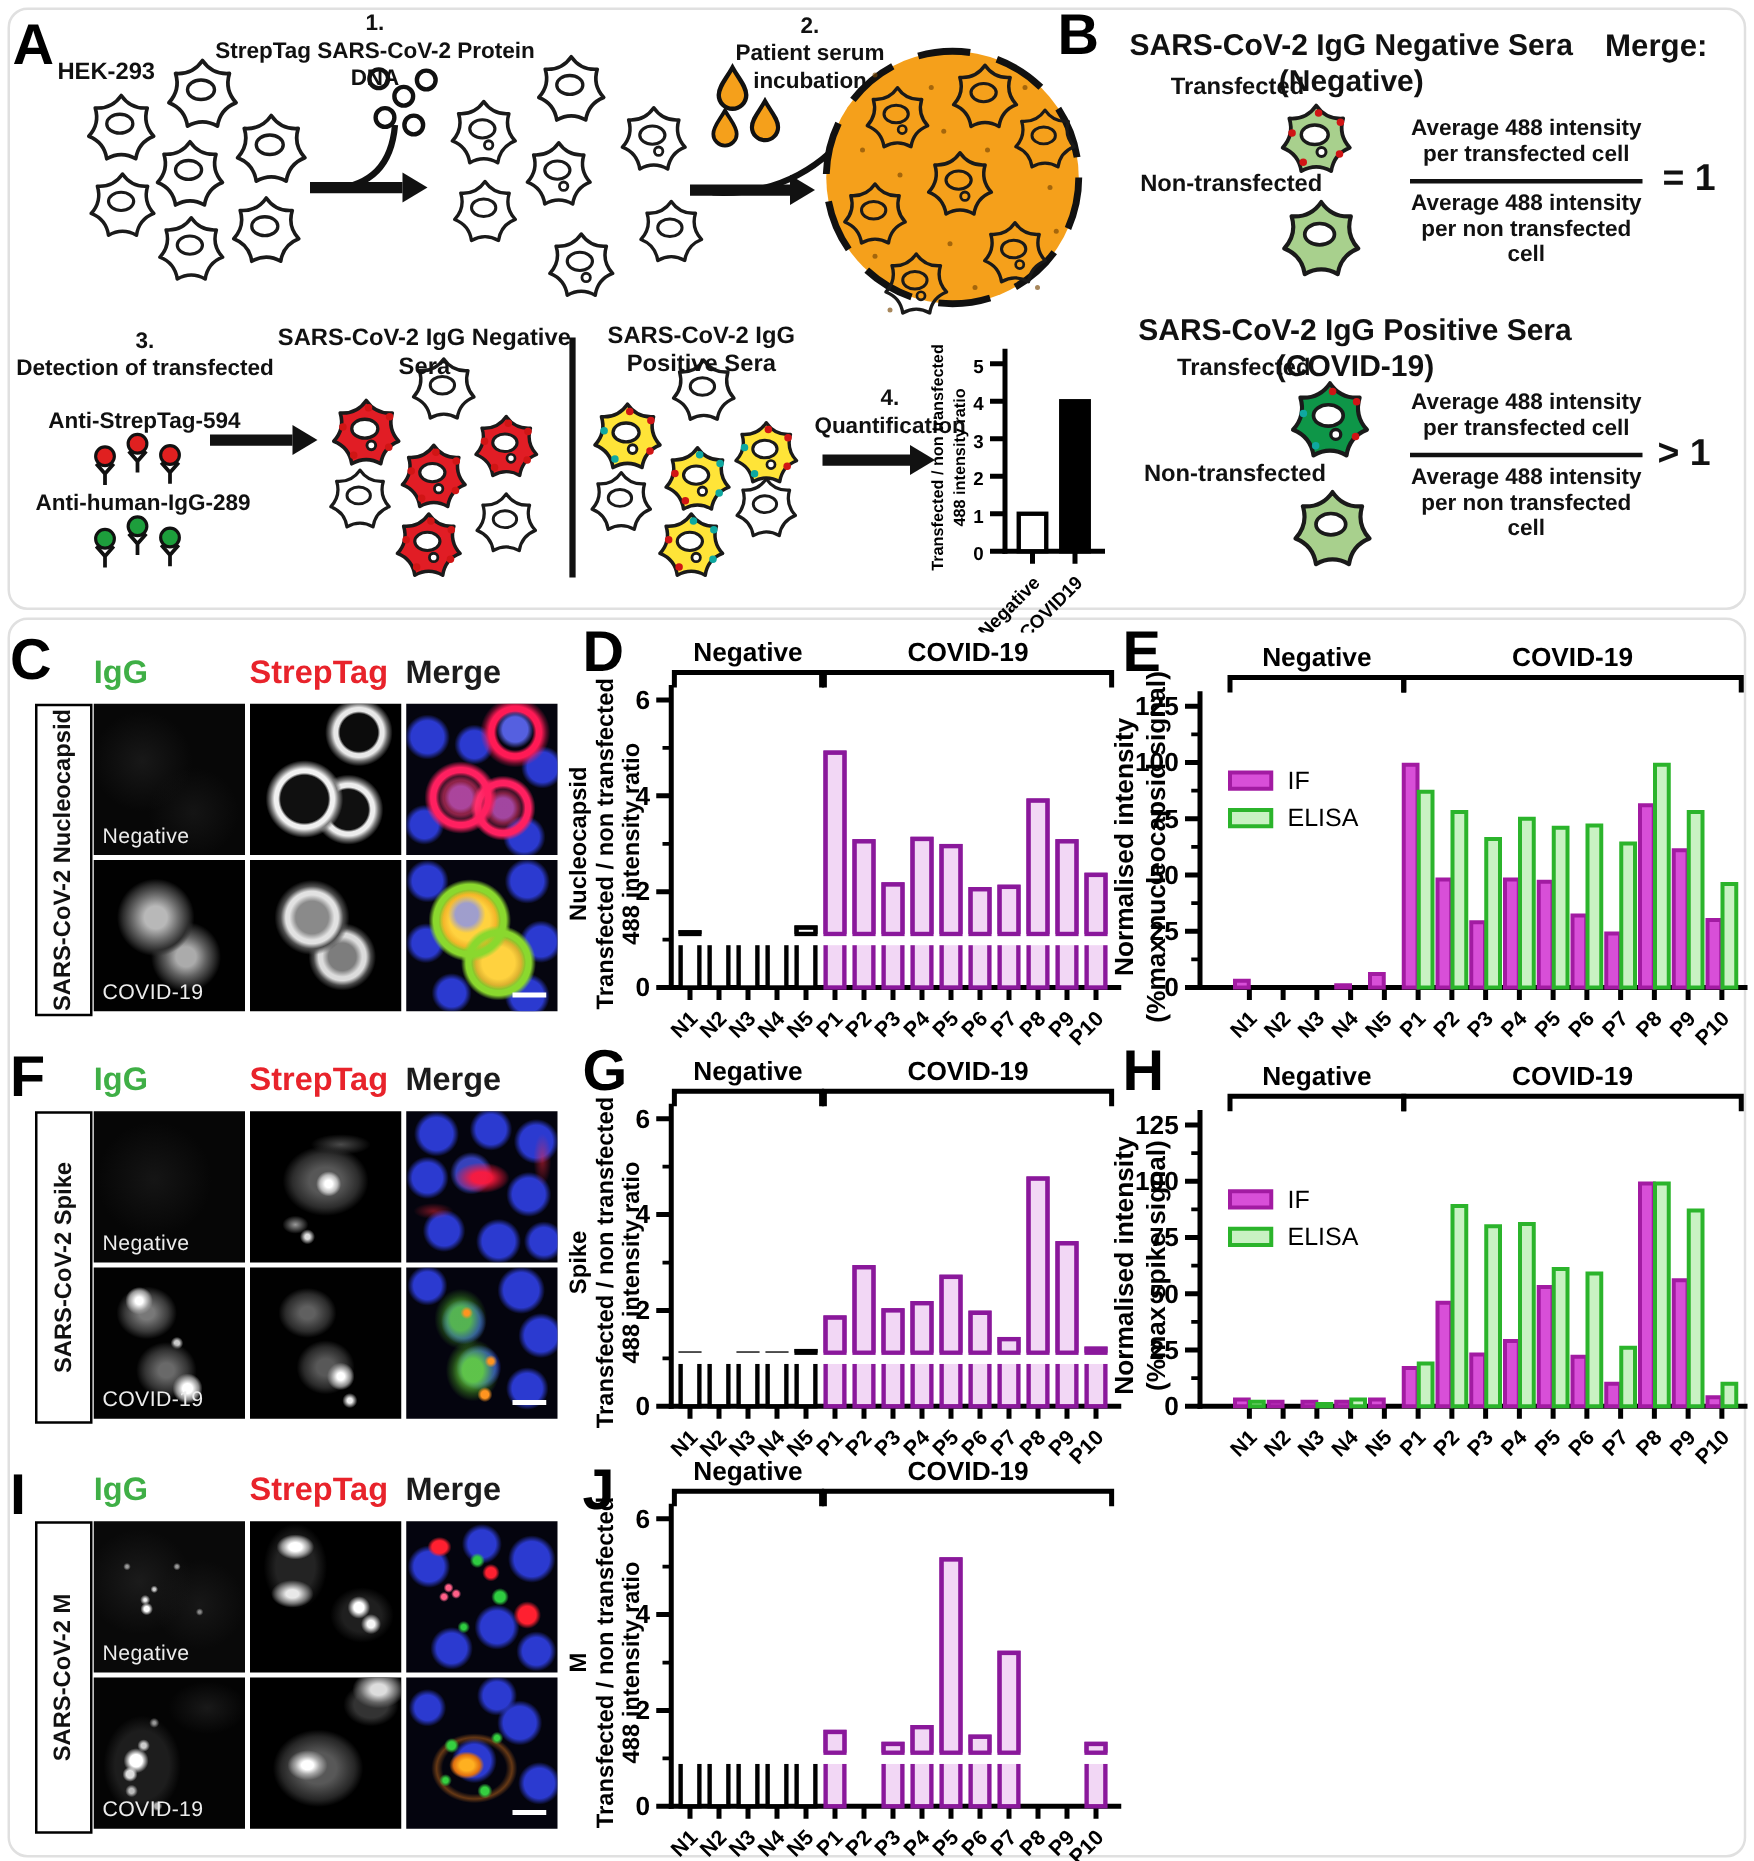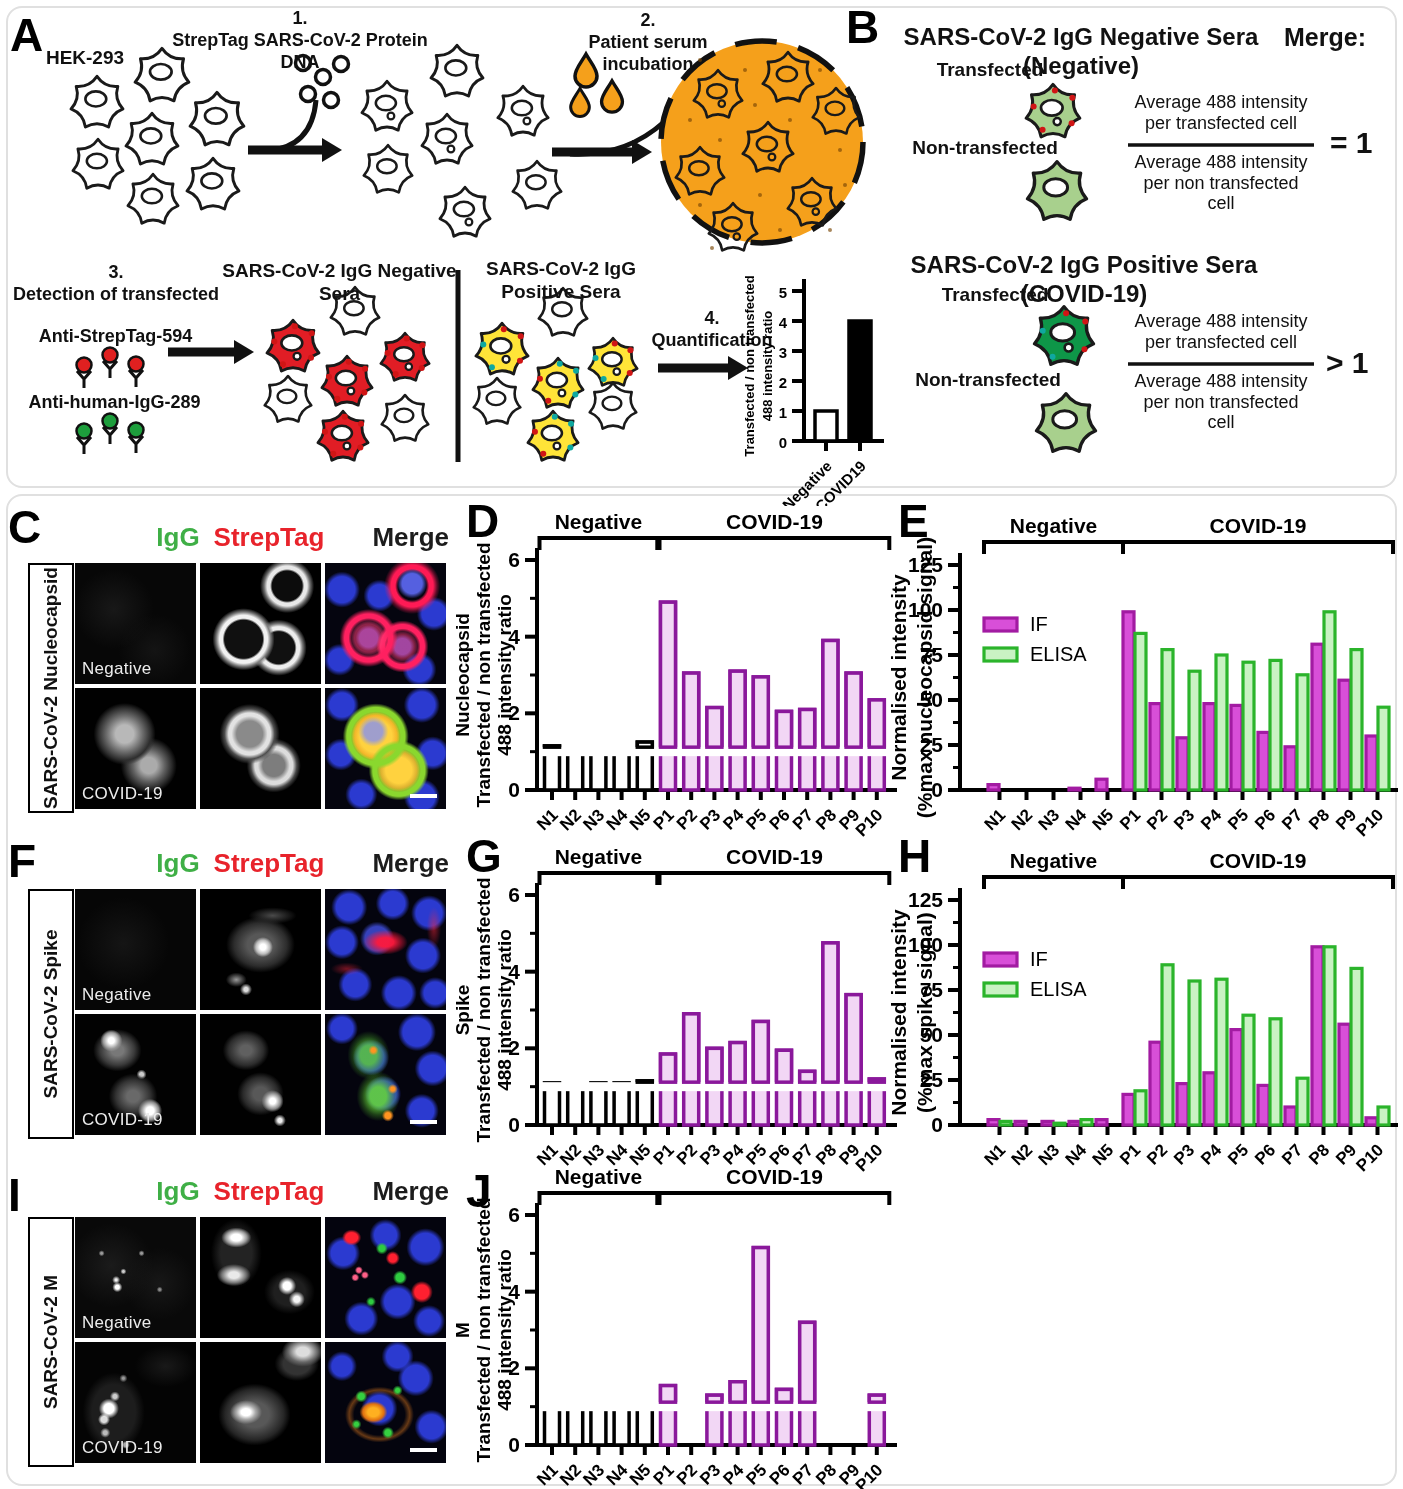--- a/index.html
+++ b/index.html
@@ -3,30 +3,30 @@
 <meta charset="utf-8">
 <style>
 body{margin:0;background:#fff}
 #page{position:relative;width:1403px;height:1489px;background:#fff;overflow:hidden;
   font-family:"Liberation Sans",sans-serif;color:#111}
 .card{position:absolute;border:2px solid #e0e0e0;border-radius:16px;background:#fff}
 .plabel{position:absolute;font-size:46px;font-weight:700;line-height:1;color:#000}
 .atext{position:absolute;text-align:center;font-weight:700;line-height:1.22;color:#111}
 .schem-svg{position:absolute;left:0;top:0}
 .chart{position:absolute}
-.hdrrow{position:absolute;display:flex;width:374px;font-size:26px;font-weight:700;text-align:right}
+.hdrrow{position:absolute;display:flex;width:374px;font-size:26px;font-weight:700;text-align:left}
 .hdrrow span{flex:1}
 .hd-igg{color:#3FAF46}.hd-strep{color:#E8232B}.hd-merge{color:#1c1c1c}
 .sidebox{position:absolute;width:42px;height:246px;border:2.5px solid #000;background:#fff;
   display:flex;align-items:center;justify-content:center}
 .sidebox span{transform:rotate(-90deg);white-space:nowrap;font-size:19px;font-weight:700}
 .im{position:absolute;width:121px;height:121px;background:#000;overflow:hidden}
 .imlabel{position:absolute;left:7px;bottom:5px;color:#ececec;font-size:17px;font-weight:400;letter-spacing:.3px}
 .scalebar{position:absolute;right:9px;bottom:11px;width:27px;height:4px;background:#fff}
-.fractxt{position:absolute;text-align:center;font-weight:400;font-size:18px;line-height:1.15}
+.fractxt{position:absolute;text-align:center;font-weight:700;font-size:18px;line-height:1.15}
 .resform{position:absolute;font-weight:700;font-size:30px}
 
 .im-c0{background:#070707;background-image:radial-gradient(circle 40px at 32% 38%,#181818,transparent),radial-gradient(circle 36px at 66% 72%,#141414,transparent)}
 .im-c1{background-image:
  radial-gradient(circle at 72% 19%,#0c0c0c 0 15px,#e8e8e8 17px 20px,#6f6f6f 23px,transparent 27px),
  radial-gradient(circle at 36% 63%,#101010 0 19px,#f1f1f1 21px 24px,#808080 27px,transparent 31px),
  radial-gradient(circle at 65% 70%,#101010 0 16px,#ededed 18px 21px,#777 24px,transparent 28px)}
 .im-c2{background-color:#05050f;background-image:
  radial-gradient(circle at 72% 17%,#5560e0 0 10px,transparent 15px),
  radial-gradient(circle at 72% 19%,transparent 0 14px,#ff1a55 17px 21px,rgba(255,26,85,.35) 25px,transparent 28px),

